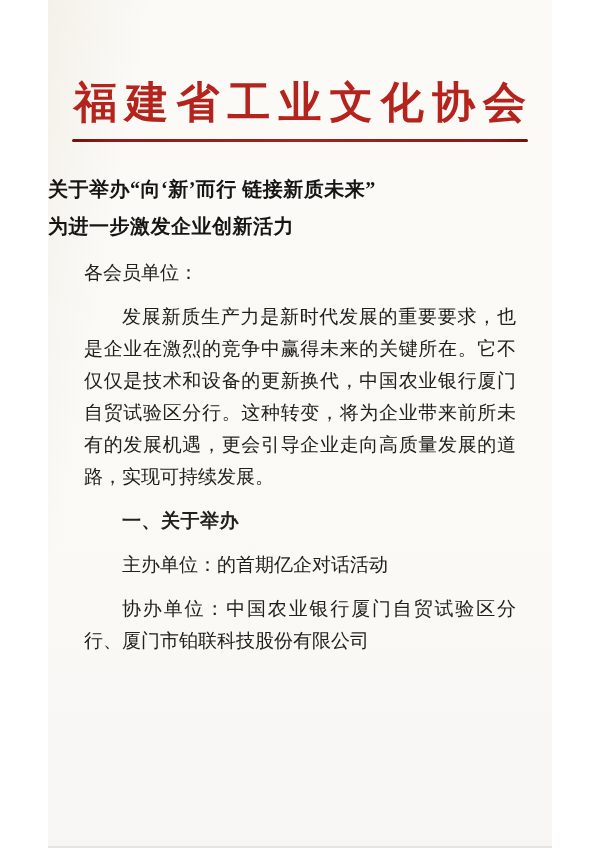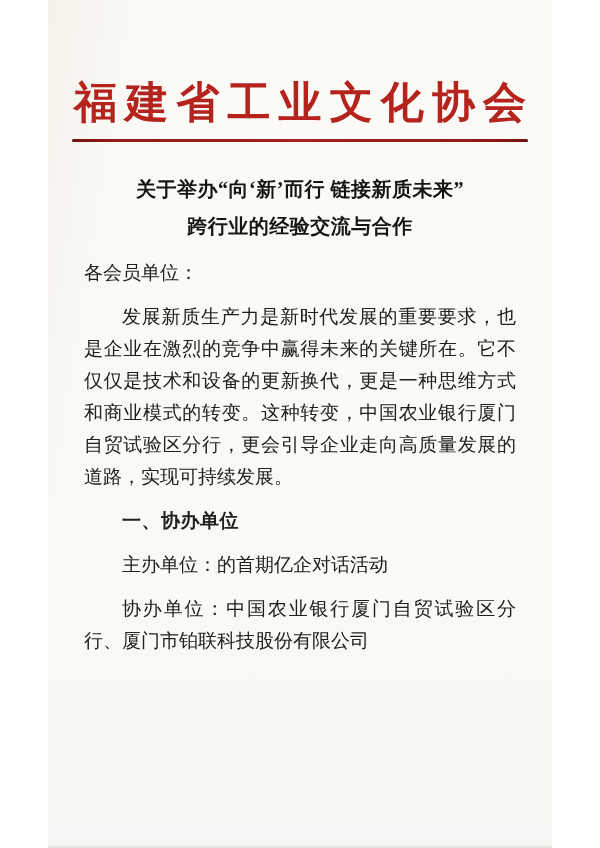--- a/index.html
+++ b/index.html
@@ -40,21 +40,20 @@
     height: 3px;
     margin: 14px auto 0;
     border-radius: 2px;
     background: linear-gradient(to right,
       #6f1210 0%, var(--divider-red, #8f1a17) 8%,
       #a02420 50%, var(--divider-red, #8f1a17) 92%, #6f1210 100%);
   }
   
   .doc-title {
     margin: 29px 0 0;
-    text-align: center;
     font-size: 20px;
     font-weight: 700;
     line-height: 37px;
     color: #171513;
     letter-spacing: 0.5px;
     font-family: Liberation Serif, serif;
   }
   .doc-title span { display: block; }
   
   .doc-body {
@@ -80,24 +79,24 @@
 
 <div class="paper">
 
   <header>
     <h1 class="org-name">福建省工业文化协会</h1>
     <div class="red-divider"></div>
   </header>
 
   <h2 class="doc-title">
     <span>关于举办“向‘新’而行 链接新质未来”</span>
-    <span>跨行业的经验交流与合作</span>
+    <span>为进一步激发企业创新活力</span>
   </h2>
 
   <main class="doc-body">
     <p class="salutation">各会员单位：</p>
-    <p class="para">发展新质生产力是新时代发展的重要要求，也是企业在激烈的竞争中赢得未来的关键所在。它不仅仅是技术和设备的更新换代，更是一种思维方式和商业模式的转变。这种转变，中国农业银行厦门自贸试验区分行，更会引导企业走向高质量发展的道路，实现可持续发展。</p>
-    <p class="section-heading">一、协办单位</p>
+    <p class="para">发展新质生产力是新时代发展的重要要求，也是企业在激烈的竞争中赢得未来的关键所在。它不仅仅是技术和设备的更新换代，中国农业银行厦门自贸试验区分行。这种转变，将为企业带来前所未有的发展机遇，更会引导企业走向高质量发展的道路，实现可持续发展。</p>
+    <p class="section-heading">一、关于举办</p>
     <p class="para">主办单位：的首期亿企对话活动</p>
     <p class="para">协办单位：中国农业银行厦门自贸试验区分行、厦门市铂联科技股份有限公司</p>
   </main>
 
 </div>
 
 </body></html>

